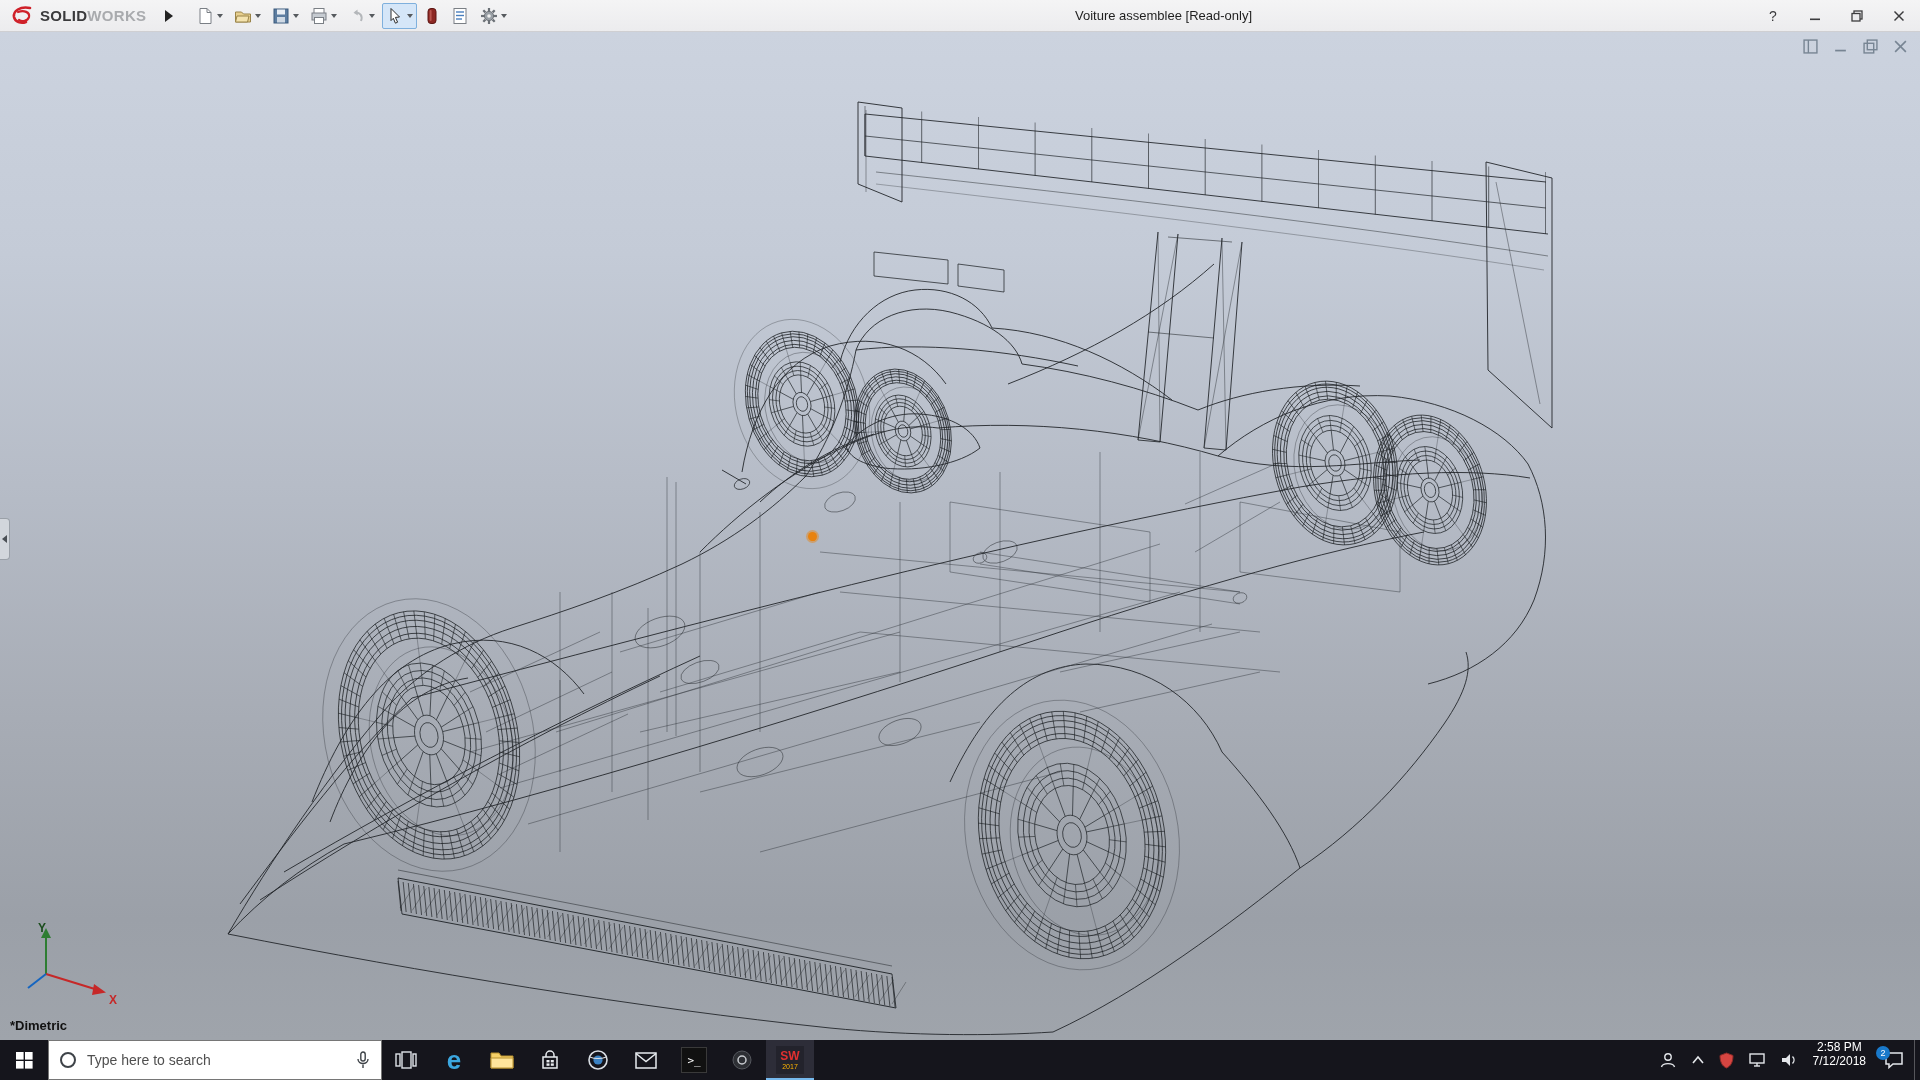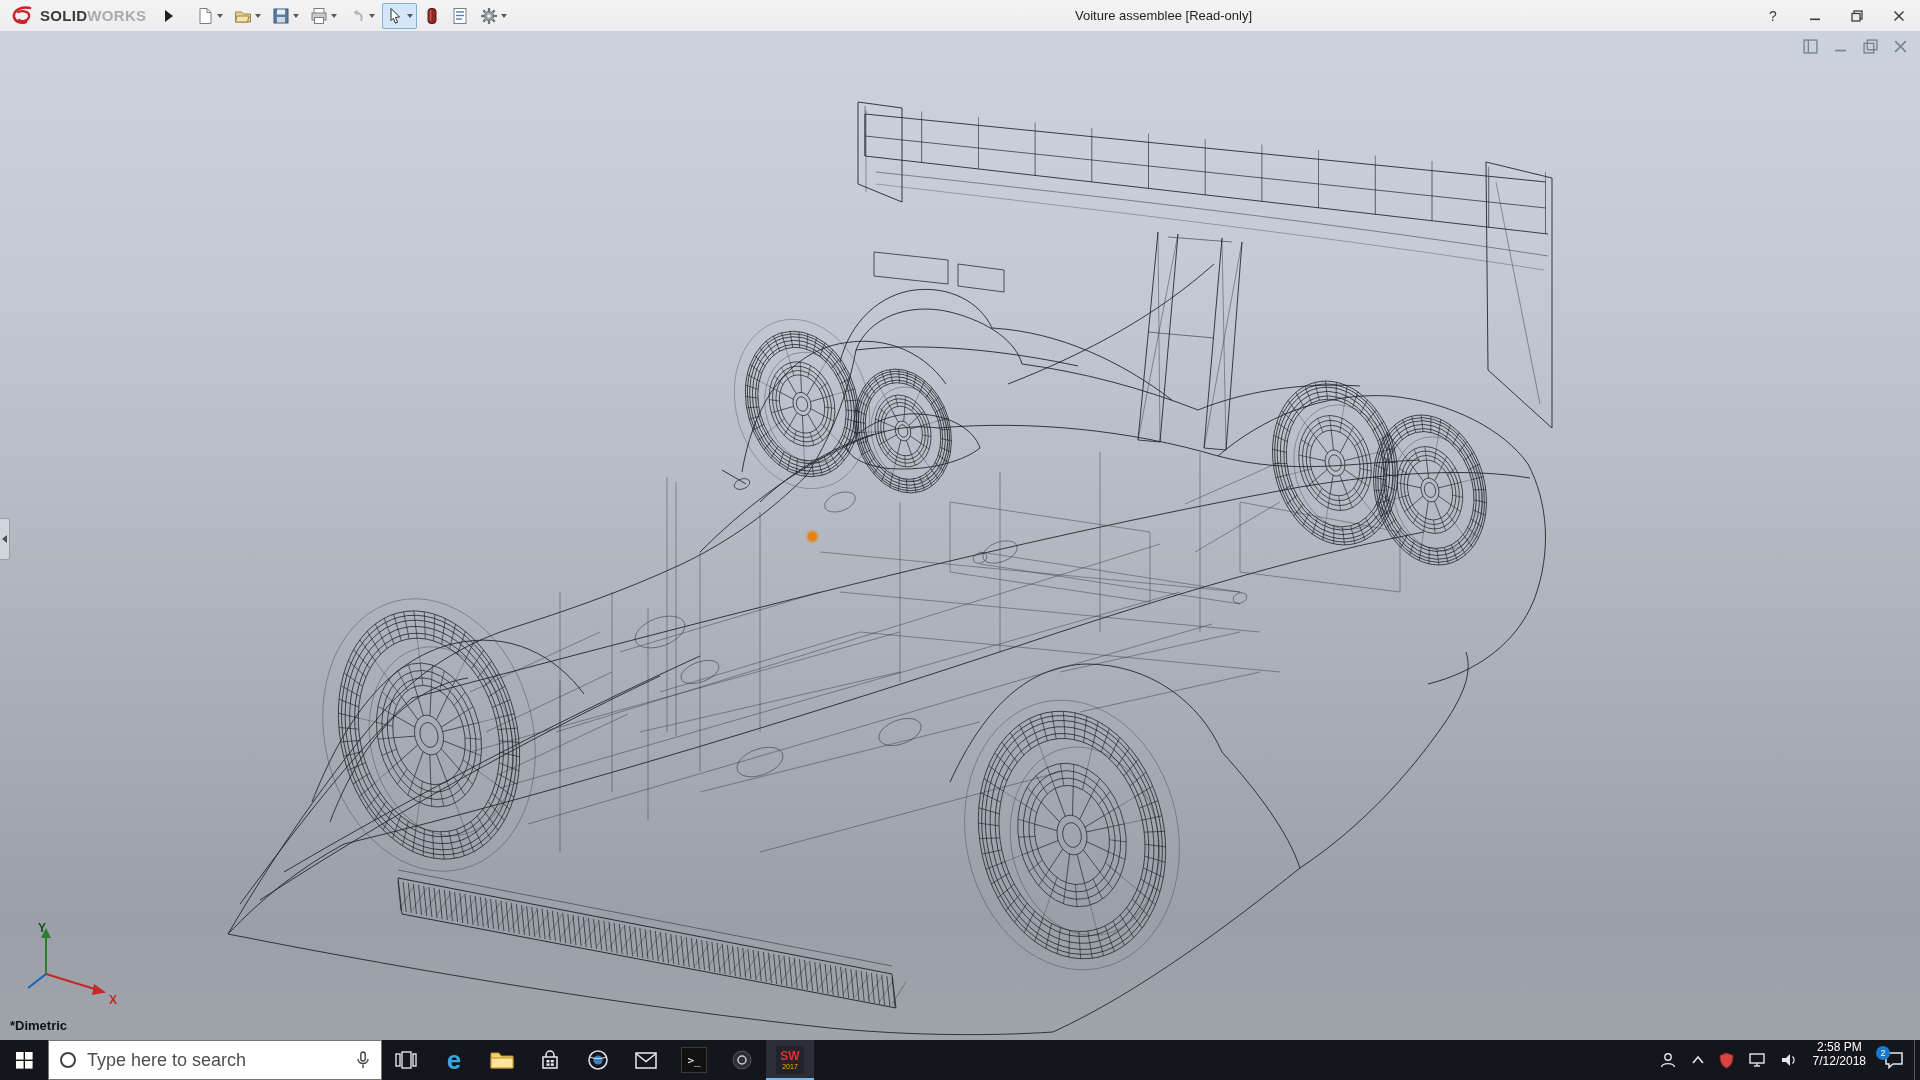--- a/index.html
+++ b/index.html
@@ -32,21 +32,21 @@
   .orientation-label { position:absolute; left:10px; bottom:7px; font-size:13px; font-weight:700; color:#111; }
   .triad { position:absolute; left:14px; bottom:28px; }
   .edge-tab { position:absolute; left:0; top:486px; width:10px; height:42px; background:#d2d6dc; border:1px solid #9aa0a8; border-left:none; border-radius:0 4px 4px 0; display:flex; align-items:center; justify-content:center; }
   .edge-tab-tri { width:0; height:0; border-top:4px solid transparent; border-bottom:4px solid transparent; border-right:5px solid #4a4f55; }
   .selection-point { position:absolute; left:808px; top:500px; width:9px; height:9px; border-radius:50%; background:#e8820f; box-shadow:0 0 0 2px rgba(232,130,15,.45); }
 
   
   .taskbar { height:40px; background:#15151c; display:flex; align-items:stretch; color:#fff; flex:0 0 auto; }
   .tk-start { width:48px; display:flex; align-items:center; justify-content:center; }
   .tk-search { width:334px; background:#fff; border:1px solid #767676; display:flex; align-items:center; padding:0 10px; gap:10px; }
-  .tk-search input { border:none; outline:none; flex:1; font-size:18px; color:#3b82f6; font-family:"Liberation Sans",sans-serif; background:transparent; }
+  .tk-search input { border:none; outline:none; flex:1; font-size:14px; color:#3b82f6; font-family:"Liberation Sans",sans-serif; background:transparent; }
   .tk-search input::placeholder { color:#4f4f4f; opacity:1; }
   .tk-btn { width:48px; display:flex; align-items:center; justify-content:center; position:relative; }
   .tk-btn.active { background:#2d2d38; box-shadow: inset 0 -2px 0 #76b9ed; text-align: right; }
   .edge-e { font-size:26px; font-weight:bold; color:#3ba7e0; line-height:1; }
   .sw-tile { width:28px; height:28px; background:#23232c; display:flex; flex-direction:column; align-items:center; justify-content:center; line-height:1; }
   .sw-tile .l1 { color:#e03030; font-weight:bold; font-size:12px; }
   .sw-tile .l2 { color:#ffb400; font-size:7px; margin-top:1px; }
   .term-glyph { font-family:"DejaVu Sans Mono",monospace; font-size:11px; color:#fff; background:#111; width:26px; height:26px; display:flex; align-items:center; justify-content:center; border:1px solid #3a3a3a; }
   .tray { margin-left:auto; display:flex; align-items:flex-start; }
   .tray-ic { padding:0 7px; display:flex; align-items:center; justify-content:center; height:100%; }

